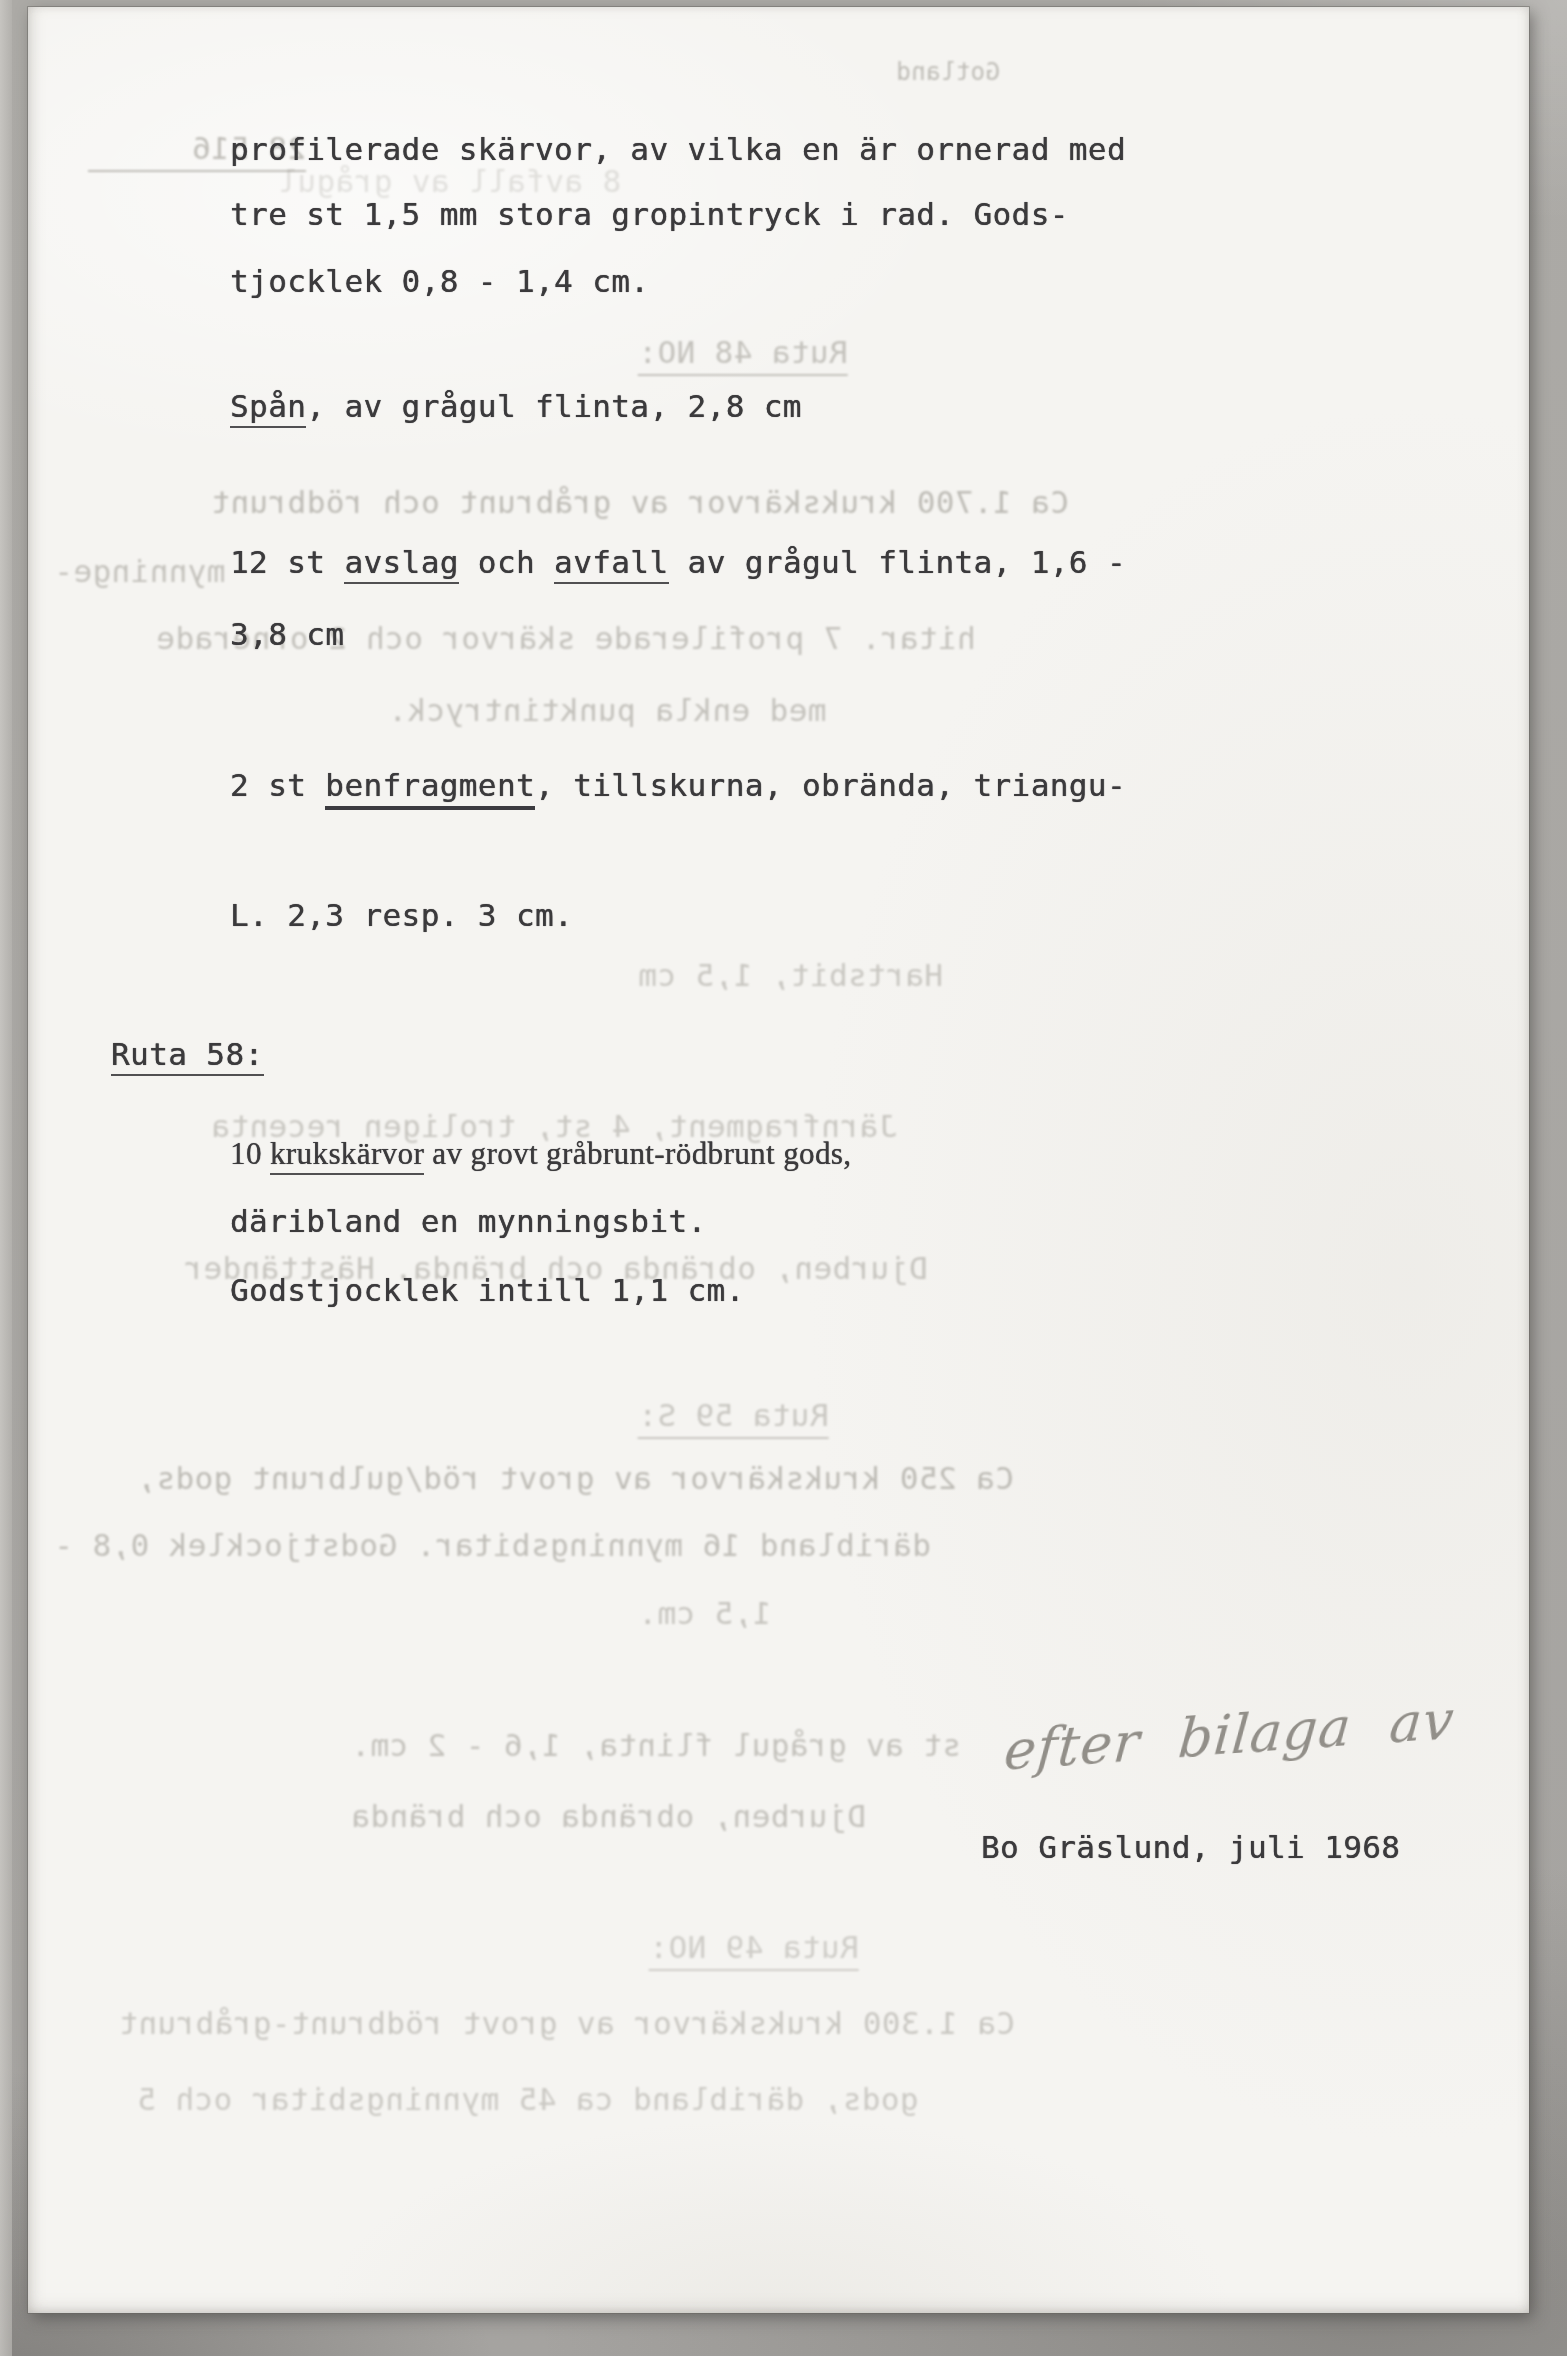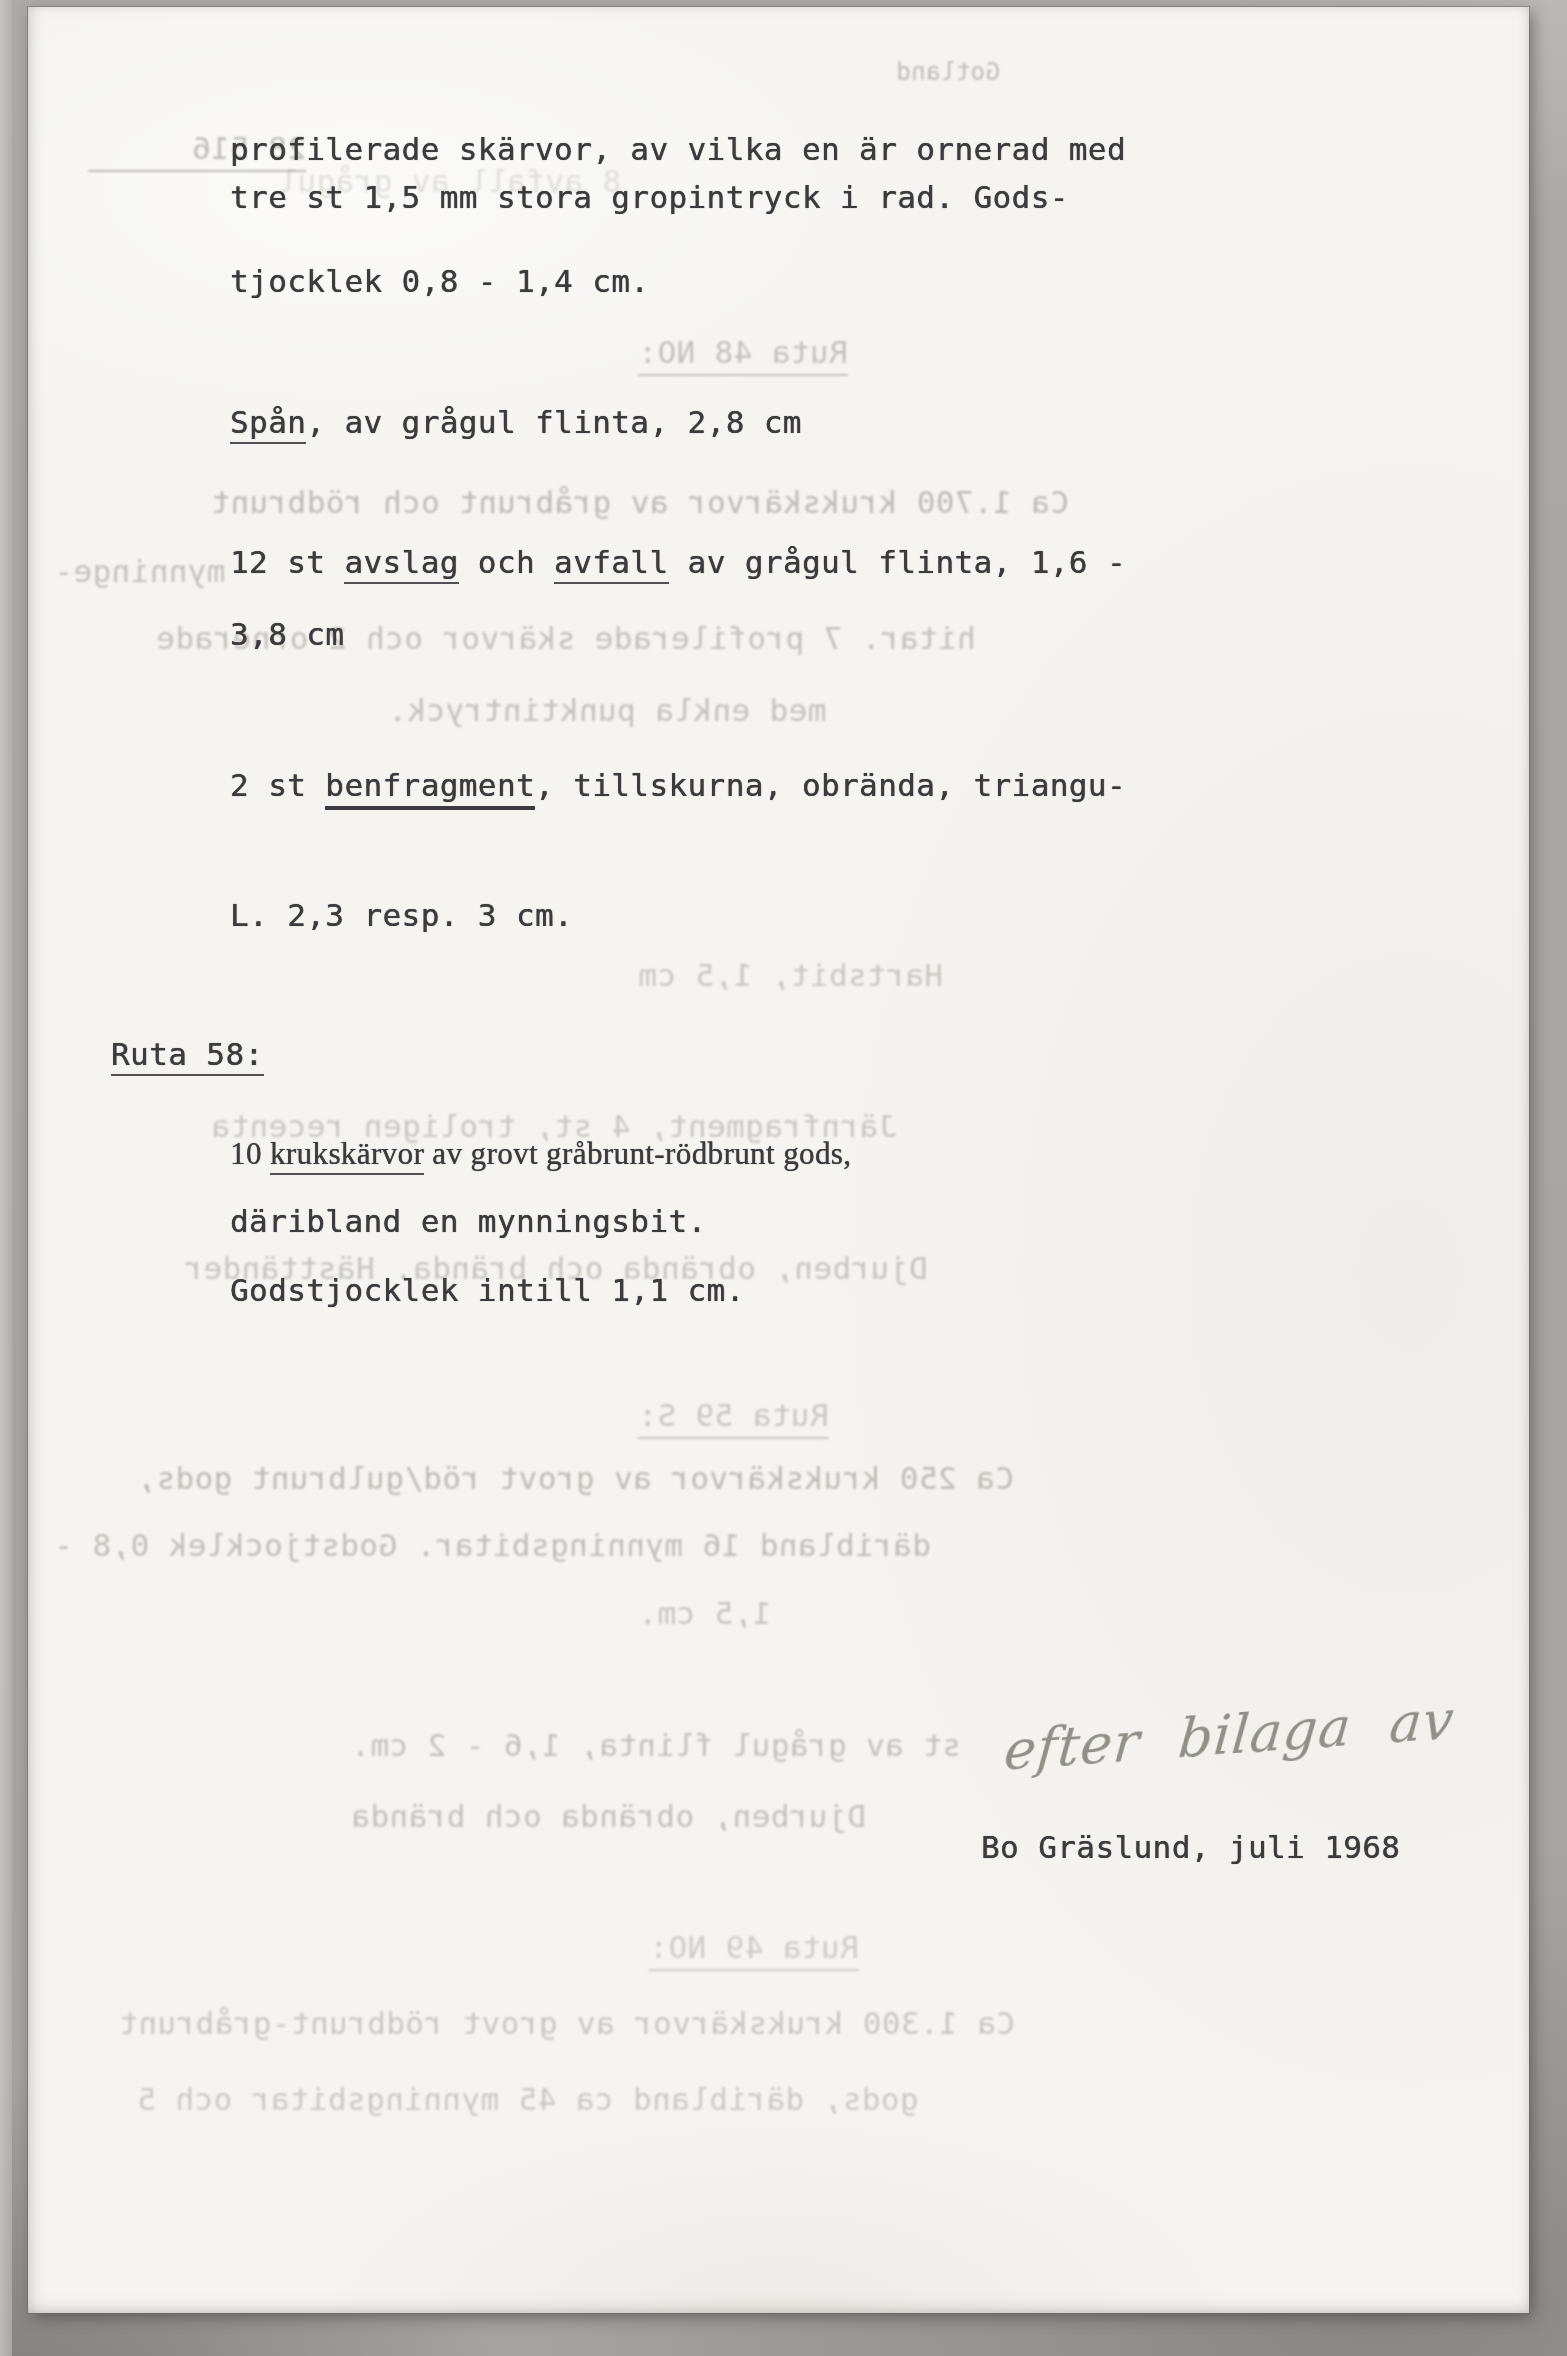--- a/index.html
+++ b/index.html
@@ -74,23 +74,23 @@
       <div class="ghost-line" style="left: 54px; top: 1527px; font-size: 31px; opacity: 0.48;">däribland 16 mynningsbitar. Godstjocklek 0,8 -</div>
       <div class="ghost-line" style="left: 638px; top: 1595px; font-size: 31px; opacity: 0.42;">1,5 cm.</div>
       <div class="ghost-line" style="left: 351px; top: 1727px; font-size: 31px; opacity: 0.45;">st av grågul flinta, 1,6 - 2 cm.</div>
       <div class="ghost-line" style="left: 351px; top: 1798px; font-size: 31px; opacity: 0.45;">Djurben, obrända och brända</div>
       <div class="ghost-line ghost-underline" style="left: 649px; top: 1929px; font-size: 31px; opacity: 0.35;">Ruta 49 NO:</div>
       <div class="ghost-line" style="left: 119px; top: 2005px; font-size: 31px; opacity: 0.4;">Ca 1.300 krukskärvor av grovt rödbrunt-gråbrunt</div>
       <div class="ghost-line" style="left: 137px; top: 2081px; font-size: 31px; opacity: 0.38;">gods, däribland ca 45 mynningsbitar och 5</div>
     </div>
   <div class="layer">
       <div class="typed-line" style="left: 230px; top: 131px;"><span>profilerade skärvor, av vilka en är ornerad med</span></div>
-      <div class="typed-line" style="left: 230px; top: 179px;"><span>tre st 1,5 mm stora gropintryck i rad. Gods-</span></div>
+      <div class="typed-line" style="left: 230px; top: 196px;"><span>tre st 1,5 mm stora gropintryck i rad. Gods-</span></div>
       <div class="typed-line" style="left: 230px; top: 263px;"><span>tjocklek 0,8 - 1,4 cm.</span></div>
-      <div class="typed-line" style="left: 230px; top: 404px; text-align: center;"><span class="u1">Spån</span><span>, av grågul flinta, 2,8 cm</span></div>
+      <div class="typed-line" style="left: 230px; top: 388px; text-align: center;"><span class="u1">Spån</span><span>, av grågul flinta, 2,8 cm</span></div>
       <div class="typed-line" style="left: 230px; top: 544px;"><span>12 st </span><span class="u1">avslag</span><span> och </span><span class="u1">avfall</span><span> av grågul flinta, 1,6 -</span></div>
       <div class="typed-line" style="left: 230px; top: 616px;"><span>3,8 cm</span></div>
       <div class="typed-line" style="left: 230px; top: 767px;"><span>2 st </span><span class="u2">benfragment</span><span>, tillskurna, obrända, triangu-</span></div>
       <div class="typed-line" style="left: 230px; top: 897px;"><span>L. 2,3 resp. 3 cm.</span></div>
       <div class="typed-line" style="left: 111px; top: 1036px;"><span class="u1">Ruta 58:</span></div>
       <div class="typed-line" style="left: 230px; top: 1135px; font-family: Liberation Serif, serif;"><span>10 </span><span class="u1">krukskärvor</span><span> av grovt gråbrunt-rödbrunt gods,</span></div>
       <div class="typed-line" style="left: 230px; top: 1203px;"><span>däribland en mynningsbit.</span></div>
       <div class="typed-line" style="left: 230px; top: 1272px;"><span>Godstjocklek intill 1,1 cm.</span></div>
       <div class="typed-line" style="left: 981px; top: 1829px;"><span>Bo Gräslund, juli 1968</span></div>
     </div>

